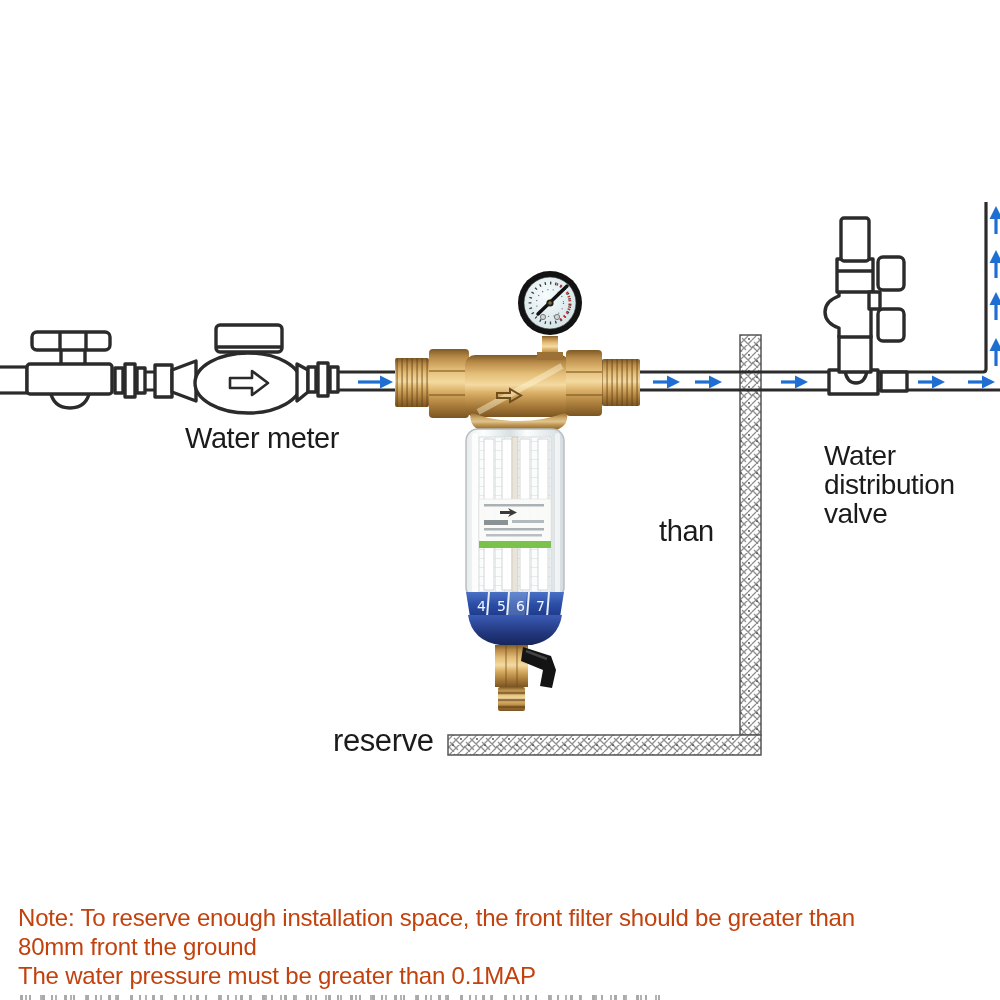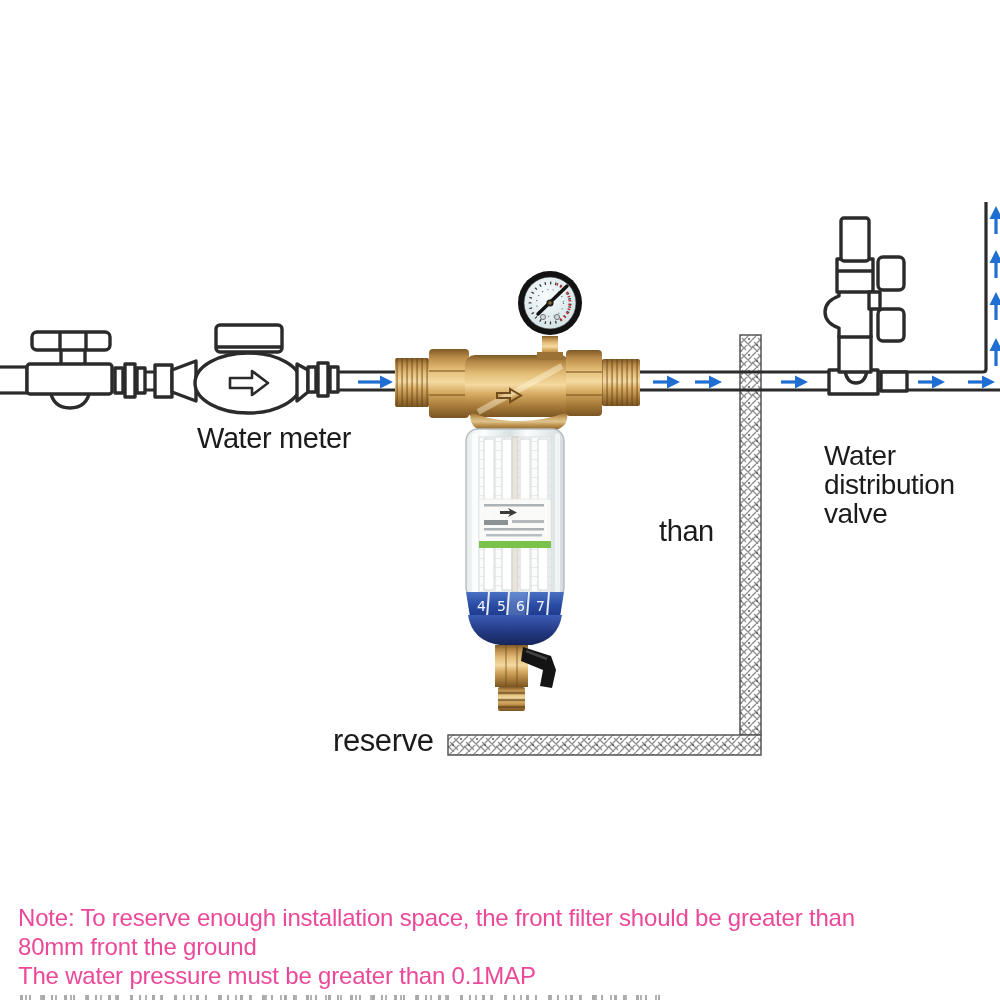--- a/index.html
+++ b/index.html
@@ -1,26 +1,26 @@
 <!DOCTYPE html>
 <html><head>
 <meta charset="utf-8">
 <style>
   html,body{margin:0;padding:0;background:#fff;}
   .stage{position:relative;width:1000px;height:1000px;background:#ffffff;overflow:hidden;
          font-family:"Liberation Sans",sans-serif;color:#1c1c1c;}
   .stage svg{position:absolute;left:0;top:0;}
   .lbl{position:absolute;font-size:29px;line-height:32px;letter-spacing:-0.4px;color:#1b1b1b;}
   .lbl-inlet{left:18px;top:260px;width:160px;}
-  .lbl-meter{left:185px;top:422px;white-space:nowrap;margin-left:12px;}
+  .lbl-meter{left:185px;top:422px;white-space:nowrap;}
   .lbl-dist{left:824px;top:403px;width:162px;font-size:28px;line-height:29px;margin-top:38px;}
   .lbl-wall{left:659px;top:515px;}
   .lbl-ground{left:333px;top:725px;font-size:31px;}
   .note{position:absolute;left:18px;top:903px;width:975px;font-size:24px;line-height:29px;
-        letter-spacing:-0.2px;color:#ec4899;}
+        letter-spacing:-0.2px;color:#c2410c;}
   .note div{white-space:nowrap;}
   .partial-line{position:absolute;left:20px;top:995px;width:640px;height:5px;overflow:hidden;opacity:.55;
     background:
       repeating-linear-gradient(90deg,#666 0 3px,transparent 3px 9px,#666 9px 11px,transparent 11px 22px),
       repeating-linear-gradient(90deg,transparent 0 5px,#777 5px 7px,transparent 7px 15px);}
   .ring-num{font-family:"DejaVu Sans",sans-serif;font-size:14px;fill:#f2f6ff;}
 </style>
 </head>
 <body>
 

